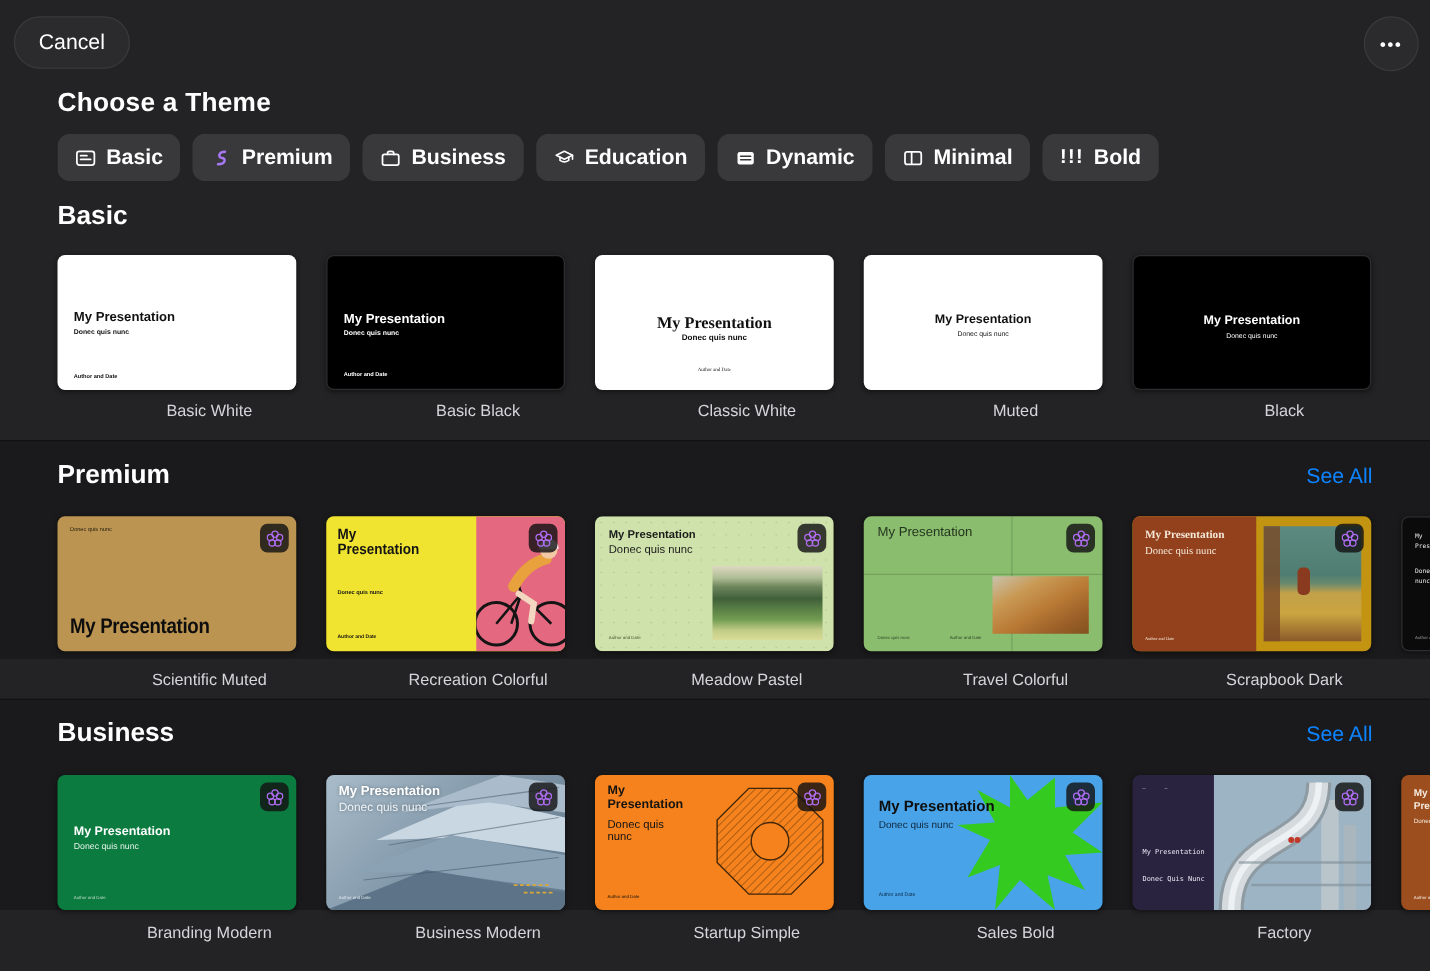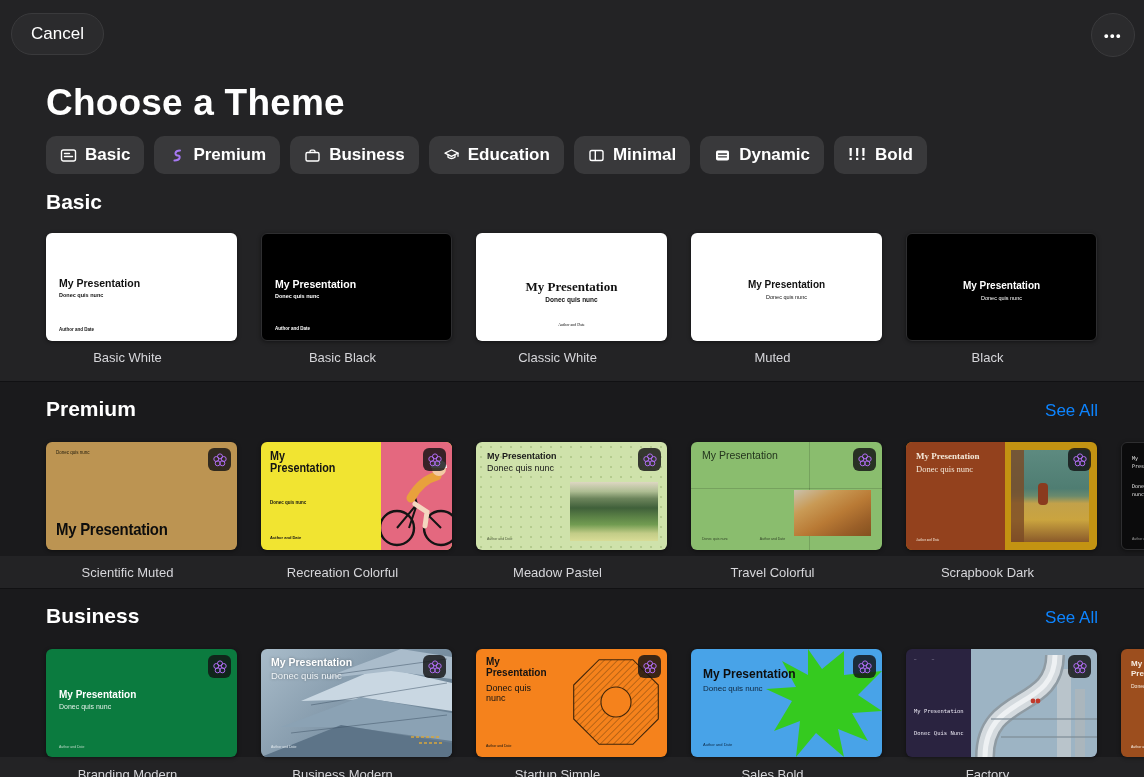--- a/index.html
+++ b/index.html
@@ -24,21 +24,21 @@
   .more-btn {
     position:absolute; right:9px; top:13px;
     width:44px; height:44px; border-radius:50%;
     background:#2b2b2d; border:1px solid #3a3a3c;
     color:#fff; display:flex; align-items:center; justify-content:center;
     font-size:13px; font-weight:700; letter-spacing:1.5px; cursor:pointer;
   }
 
   .page-title {
     padding:71px 46px 0 46px;
-    font-size:37px; font-weight:700; letter-spacing:.2px;margin-top:11px;
+    font-size:21px; font-weight:700; letter-spacing:.2px;
   }
 
   
   .chips {
     display:flex; gap:10px; margin:12px 0 0 46px;
     width:1098px; overflow:hidden; white-space:nowrap;
   }
   .chip {
     flex:0 0 auto; height:38px; padding:0 14px;
     background:#39393b; border-radius:10px;
@@ -63,21 +63,21 @@
     padding-bottom:6px;
   }
   .band .section-header { margin-top:15px; }
 
   .cards-row {
     display:flex; gap:24px; padding-left:46px; margin-top:19px;
   }
   .band .cards-row { margin-top:21px; }
 
   .labels-row {
-    display:flex; gap:24px; padding-left:32px; margin-top:9px;
+    display:flex; gap:24px; padding-left:72px; margin-top:9px;
   }
   .card-label {
     width:191px; text-align:center;
     font-size:13px; color:#d6d6da;
   }
 
   
   .card {
     position:relative; flex:0 0 auto;
     width:191px; height:108px; border-radius:6px;
@@ -241,35 +241,35 @@
         <svg width="17" height="17" viewBox="0 0 17 17" fill="none" stroke="#fff" stroke-width="1.3" stroke-linejoin="round" stroke-linecap="round">
           <path d="M8.5 3 15 6.2 8.5 9.4 2 6.2z"></path>
           <path d="M5 7.6v2.7c2.2 1.5 4.8 1.5 7 0V7.6"></path>
           <path d="M15 6.2v3.1"></path>
         </svg>
       </span>
     <span>Education</span>
   </div>
   <div class="chip">
     <span>
+        <svg width="17" height="17" viewBox="0 0 17 17">
+          <rect x="2" y="3.5" width="13" height="10" rx="1.8" fill="#fff"></rect>
+          <path d="M4.5 7h8M4.5 9.8h8" stroke="#39393b" stroke-width="1.3" stroke-linecap="round"></path>
+        </svg>
+      </span>
+    <span>Dynamic</span>
+  </div>
+  <div class="chip">
+    <span>
         <svg width="17" height="17" viewBox="0 0 17 17" fill="none" stroke="#fff" stroke-width="1.4">
           <rect x="2" y="3.5" width="13" height="10" rx="1.8"></rect>
           <path d="M7.3 3.5v10"></path>
         </svg>
       </span>
     <span>Minimal</span>
-  </div>
-  <div class="chip">
-    <span>
-        <svg width="17" height="17" viewBox="0 0 17 17">
-          <rect x="2" y="3.5" width="13" height="10" rx="1.8" fill="#fff"></rect>
-          <path d="M4.5 7h8M4.5 9.8h8" stroke="#39393b" stroke-width="1.3" stroke-linecap="round"></path>
-        </svg>
-      </span>
-    <span>Dynamic</span>
   </div>
   <div class="chip">
     <span class="bang">!!!</span>
     <span>Bold</span>
   </div>
 </div>
 
 <div class="section-header">
   <span class="section-title">Basic</span>
 </div>

